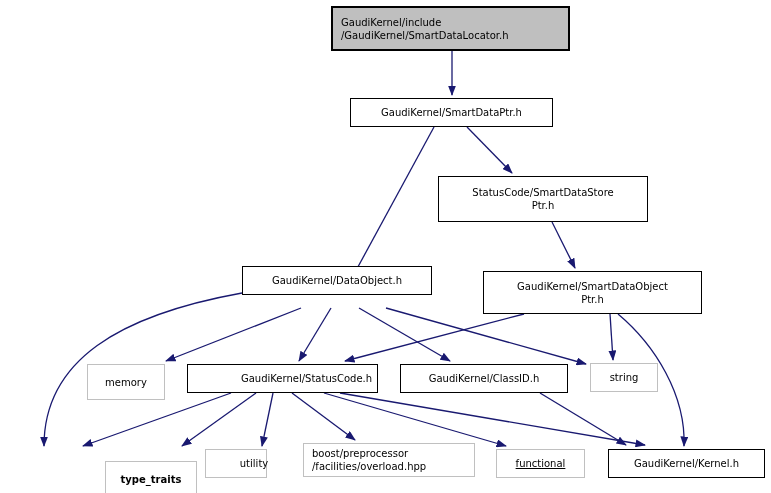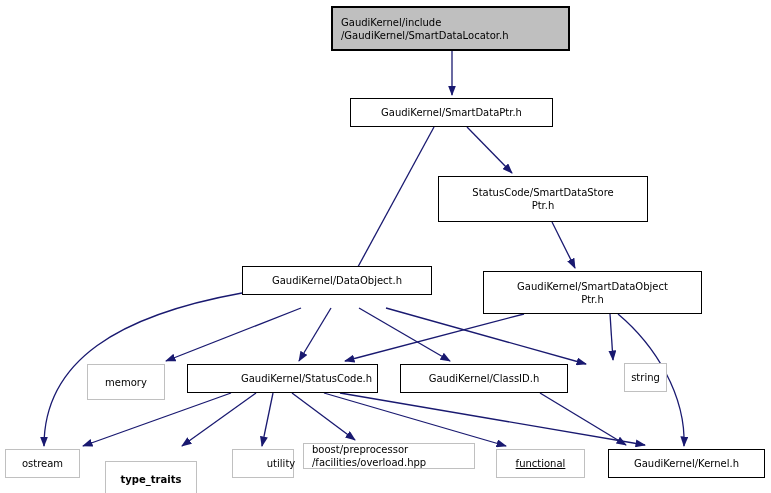--- a/index.html
+++ b/index.html
@@ -77,28 +77,27 @@
 Ptr.h</div>
 
   <div class="node" style="left:242px;top:266px;width:190px;height:29px;">GaudiKernel/DataObject.h</div>
 
   <div class="node ext" style="left:87px;top:364px;width:78px;height:36px;">memory</div>
 
   <div class="node" style="left:187px;top:364px;width:191px;height:29px;padding-left:48px;">GaudiKernel/StatusCode.h</div>
 
   <div class="node" style="left:400px;top:364px;width:168px;height:29px;">GaudiKernel/ClassID.h</div>
 
-  <div class="node ext" style="left:590px;top:363px;width:43px;height:29px;margin-left:34px;">string</div>
+  <div class="node ext" style="left:590px;top:363px;width:68px;height:29px;">string</div>
 
-  <div class="node ext" style="left:5px;top:449px;width:75px;height:29px;">ostream</div>
 
   <div class="node ext" style="left:105px;top:461px;width:92px;height:37px;font-weight:bold;">type_traits</div>
 
-  <div class="node ext" style="left:232px;top:449px;width:62px;height:29px;padding-left:36px;">utility</div>
+  <div class="node ext" style="left:205px;top:449px;width:62px;height:29px;padding-left:36px;">utility</div>
 
-  <div class="node ext leftalign" style="left:303px;top:443px;width:172px;height:26px;">boost/preprocessor
+  <div class="node ext leftalign" style="left:303px;top:443px;width:172px;height:34px;">boost/preprocessor
 /facilities/overload.hpp</div>
 
   <div class="node ext" style="left:496px;top:449px;width:89px;height:29px;text-decoration:underline;">functional</div>
 
   <div class="node" style="left:608px;top:449px;width:157px;height:29px;text-align:center;">GaudiKernel/Kernel.h</div>
 
 </div>
 
 </body></html>

